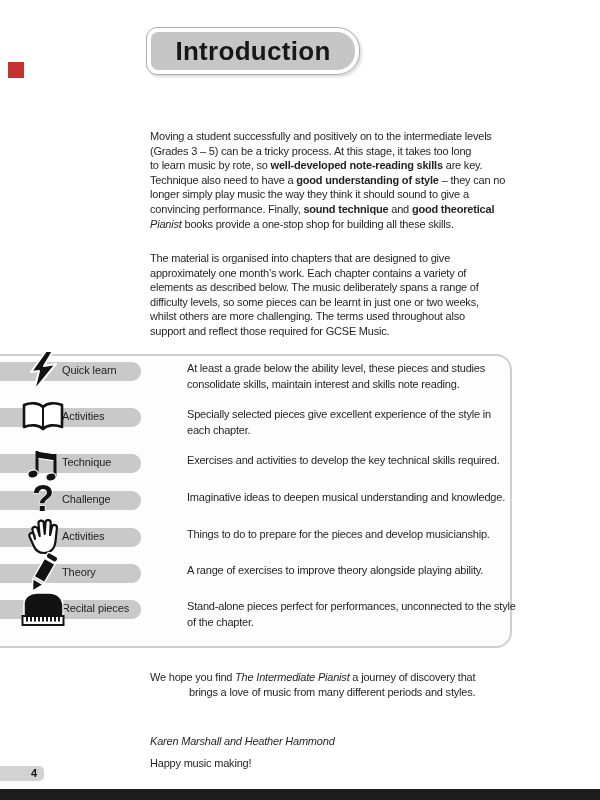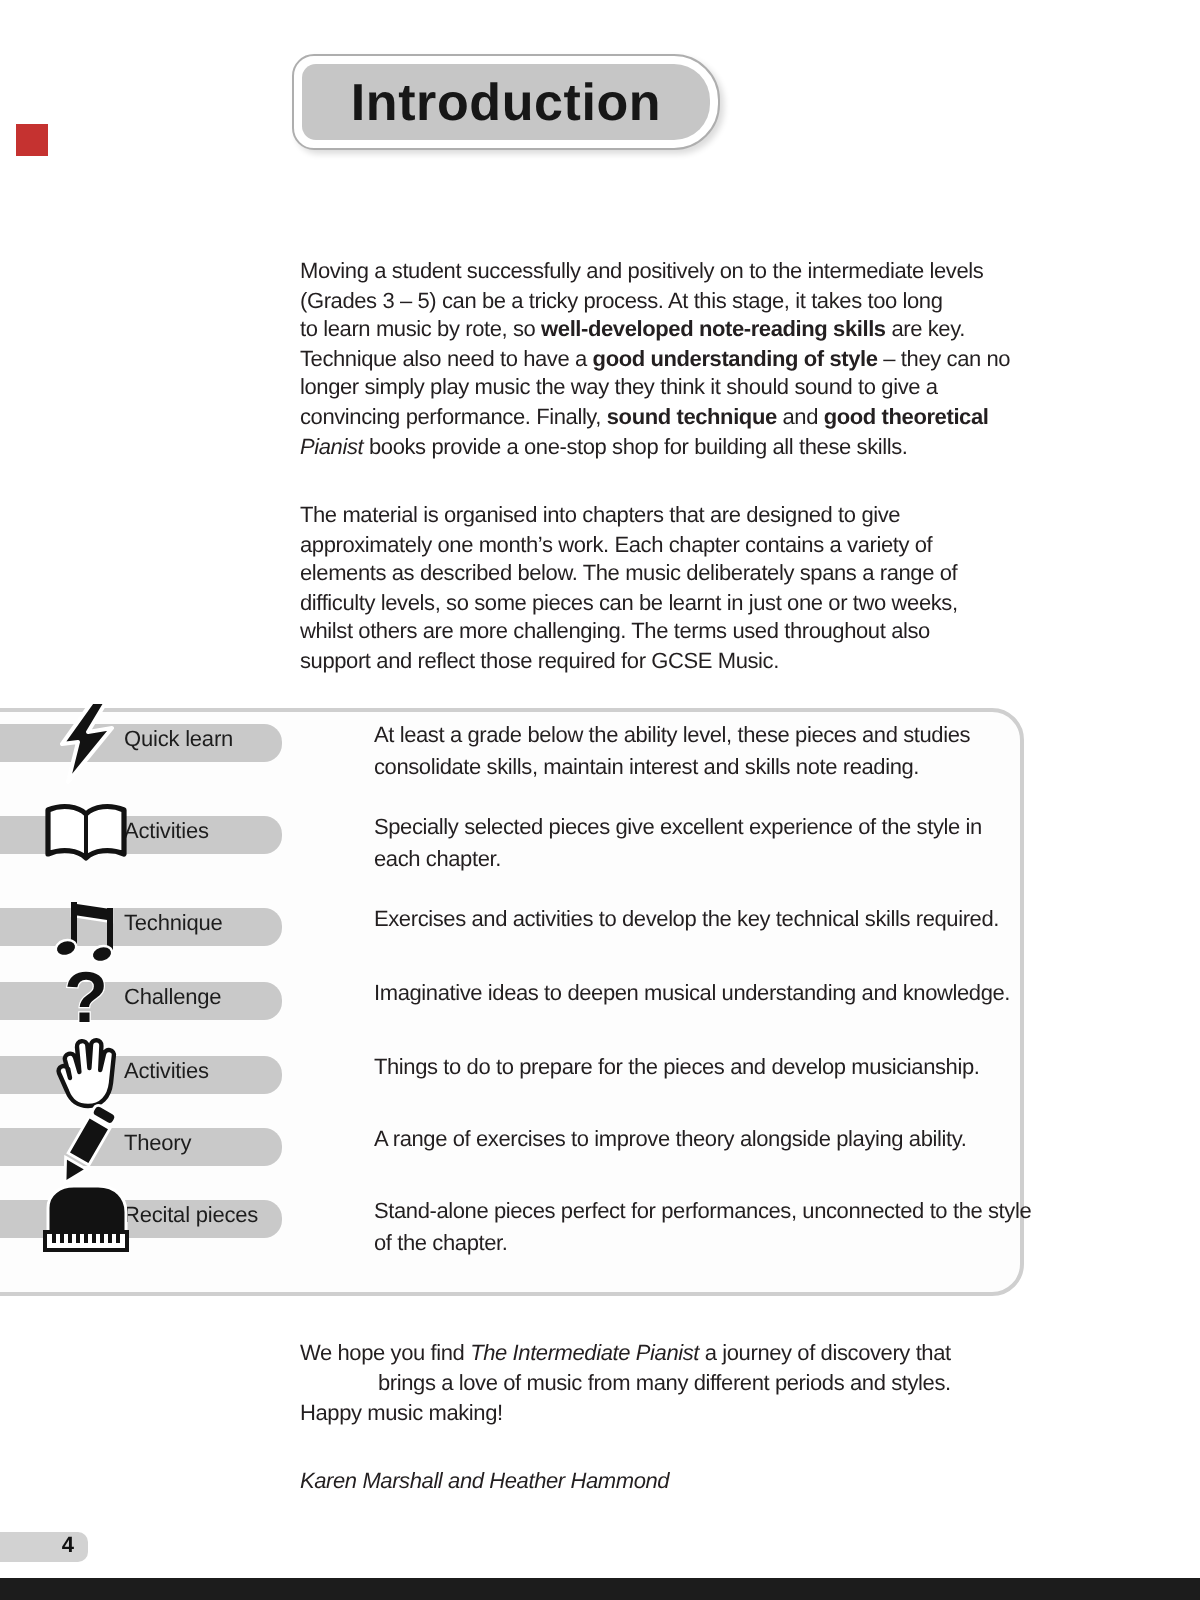--- a/index.html
+++ b/index.html
@@ -60,21 +60,21 @@
     transform:translateY(-24px);
     display:flex;align-items:center;justify-content:center;
   }
   .desc{
     position:absolute;left:150px;top:-1px;
     font-size:11px;line-height:15.5px;letter-spacing:-0.2px;color:#231f20;margin-left:37px;
   }
 
   
   #c1{top:670px;text-align:right;}
-  #c2{top:700px;}
+  #c2{top:756px;}
   #c3{top:734px;}
 
   
   #page-num-pill{
     position:absolute;left:0;top:766px;width:44px;height:15px;
     background:#d2d2d2;border-radius:0 5px 5px 0;
     font-size:11px;font-weight:bold;line-height:15px;text-align:right;
     color:#111;padding-right:7px;box-sizing:border-box;
   }
   #footer-bar{

